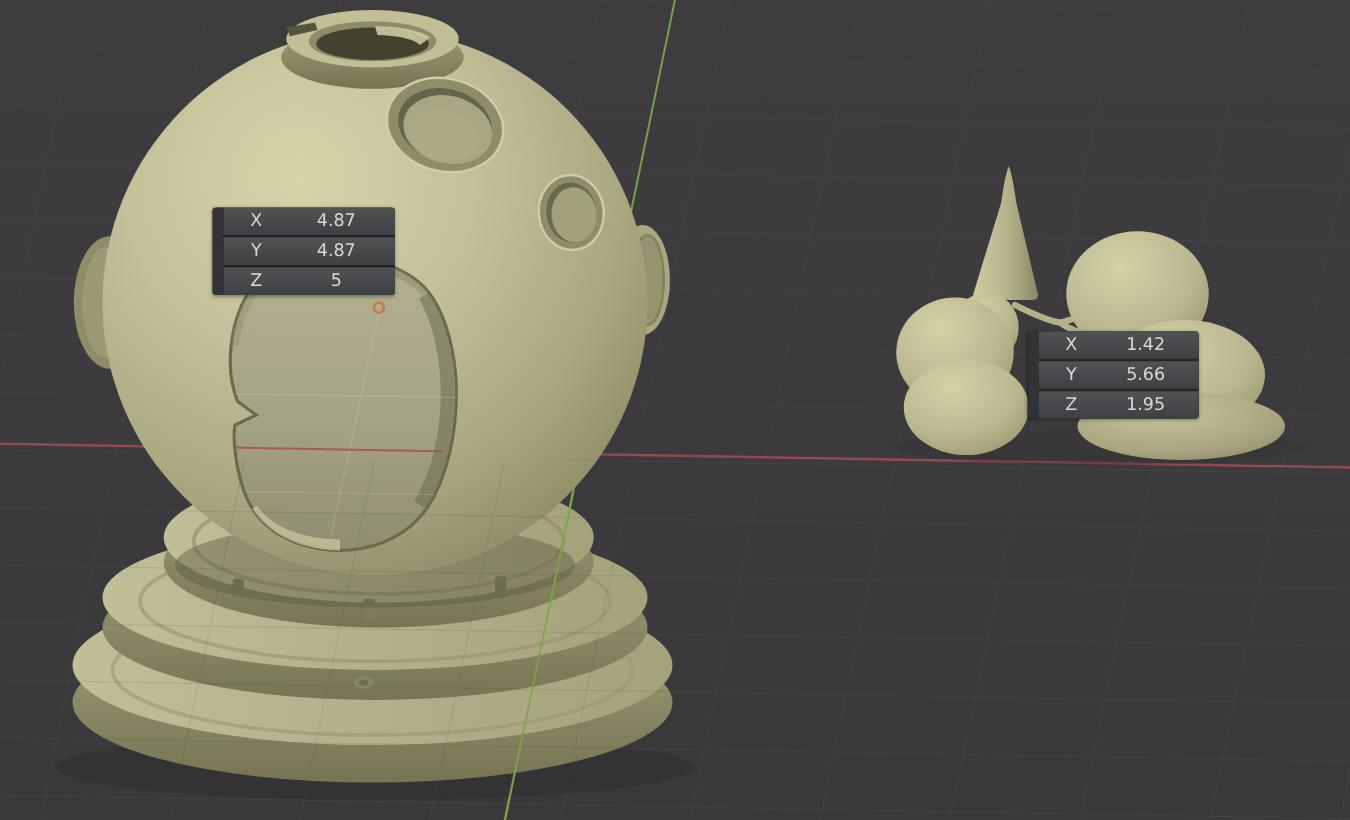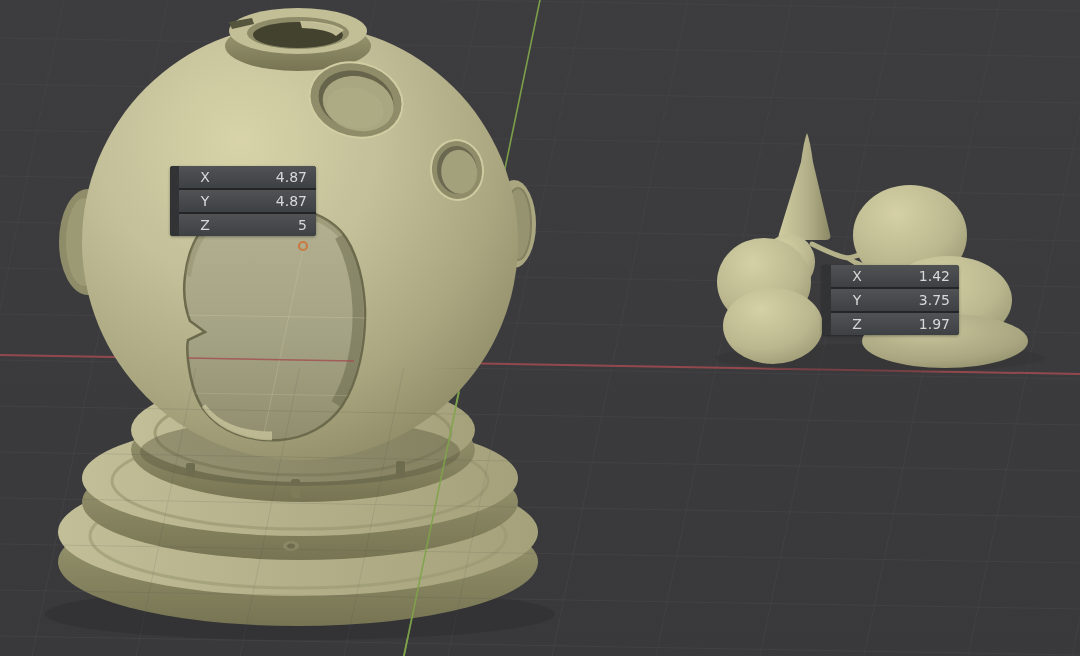--- a/index.html
+++ b/index.html
@@ -16,21 +16,21 @@
   .dim-strip{width:9px;background:#313335;}
   .dim-rows{display:flex;flex-direction:column;gap:2px;flex:1;}
   .dim-row{
     height:22px;display:flex;align-items:center;
     background:linear-gradient(#505254,#3e4144);
     color:#d8d8d8;font-size:14px;line-height:22px;
   }
   .dim-row:first-child{border-radius:0 2px 0 0;}
   .dim-row:last-child{border-radius:0 0 2px 0;}
   .dim-label{width:52px;text-align:center;}
-  .dim-value{flex:1;text-align:right;padding-right:9px;}
+  .dim-value{flex:1;text-align:center;padding-right:9px;}
   #panel-left{left:170px;top:166px;width:146px;}
   #panel-right{left:822px;top:265px;width:137px;}
 </style>
 </head>
 <body>
 
 <div id="viewport">
 
 <svg id="scene-svg" width="1080" height="656" viewBox="0 0 1080 656">
   <defs>
@@ -266,22 +266,22 @@
 
 <div class="dim-panel" id="panel-right">
   <div class="dim-strip"></div>
   <div class="dim-rows">
     <div class="dim-row">
       <span class="dim-label">X</span>
       <span class="dim-value">1.42</span>
     </div>
     <div class="dim-row">
       <span class="dim-label">Y</span>
-      <span class="dim-value">3.75</span>
+      <span class="dim-value">5.66</span>
     </div>
     <div class="dim-row">
       <span class="dim-label">Z</span>
-      <span class="dim-value">1.97</span>
+      <span class="dim-value">1.95</span>
     </div>
   </div>
 </div>
 
 </div>
 
 </body></html>

